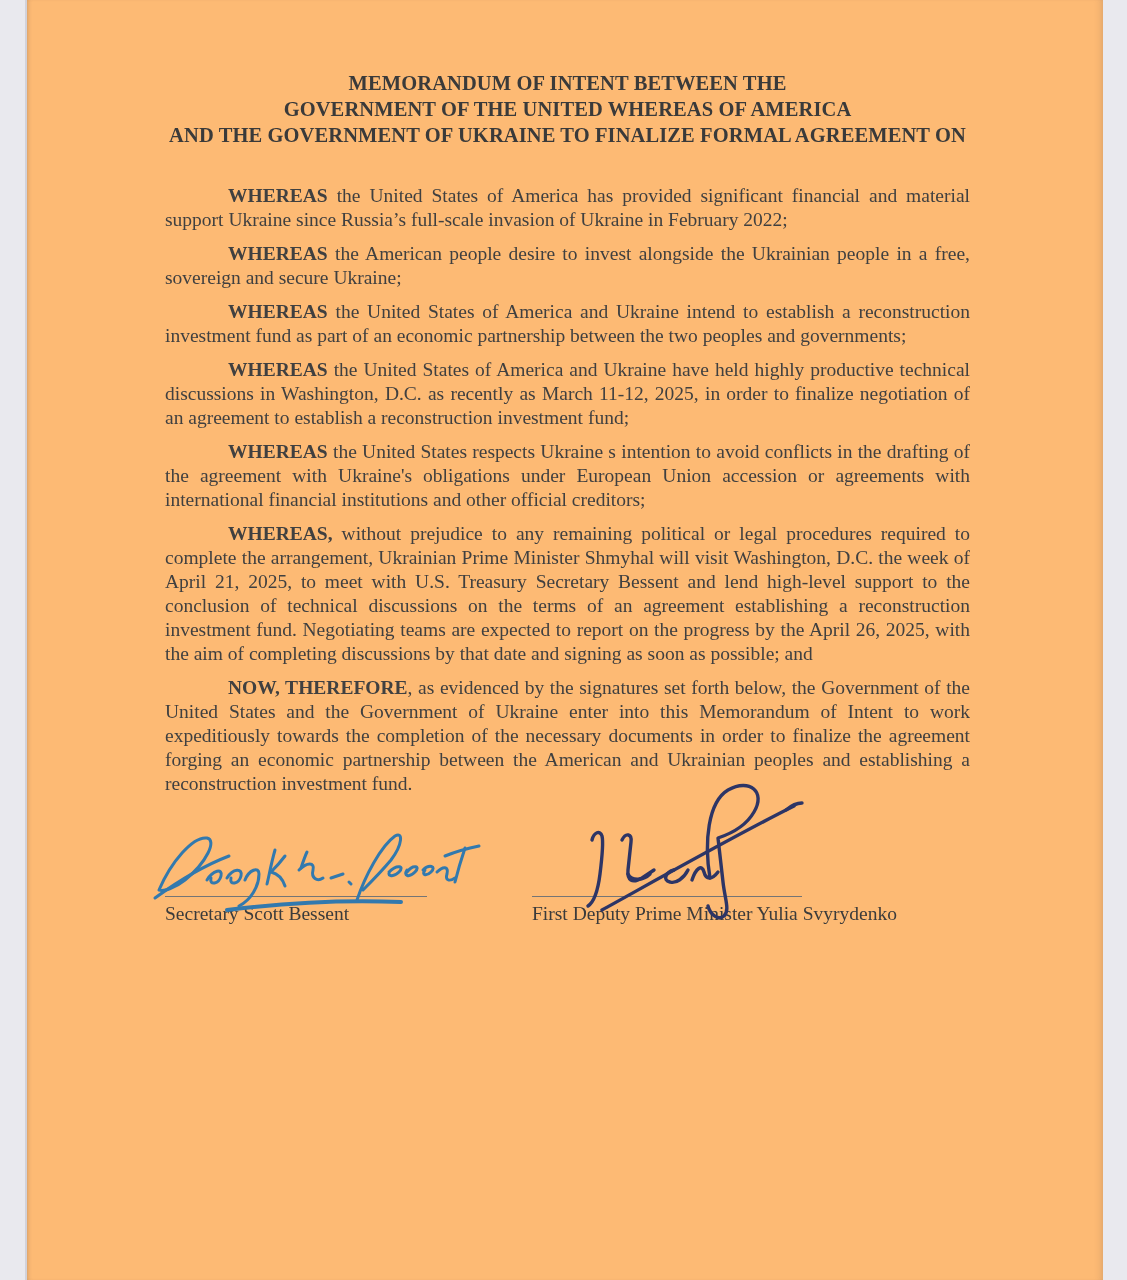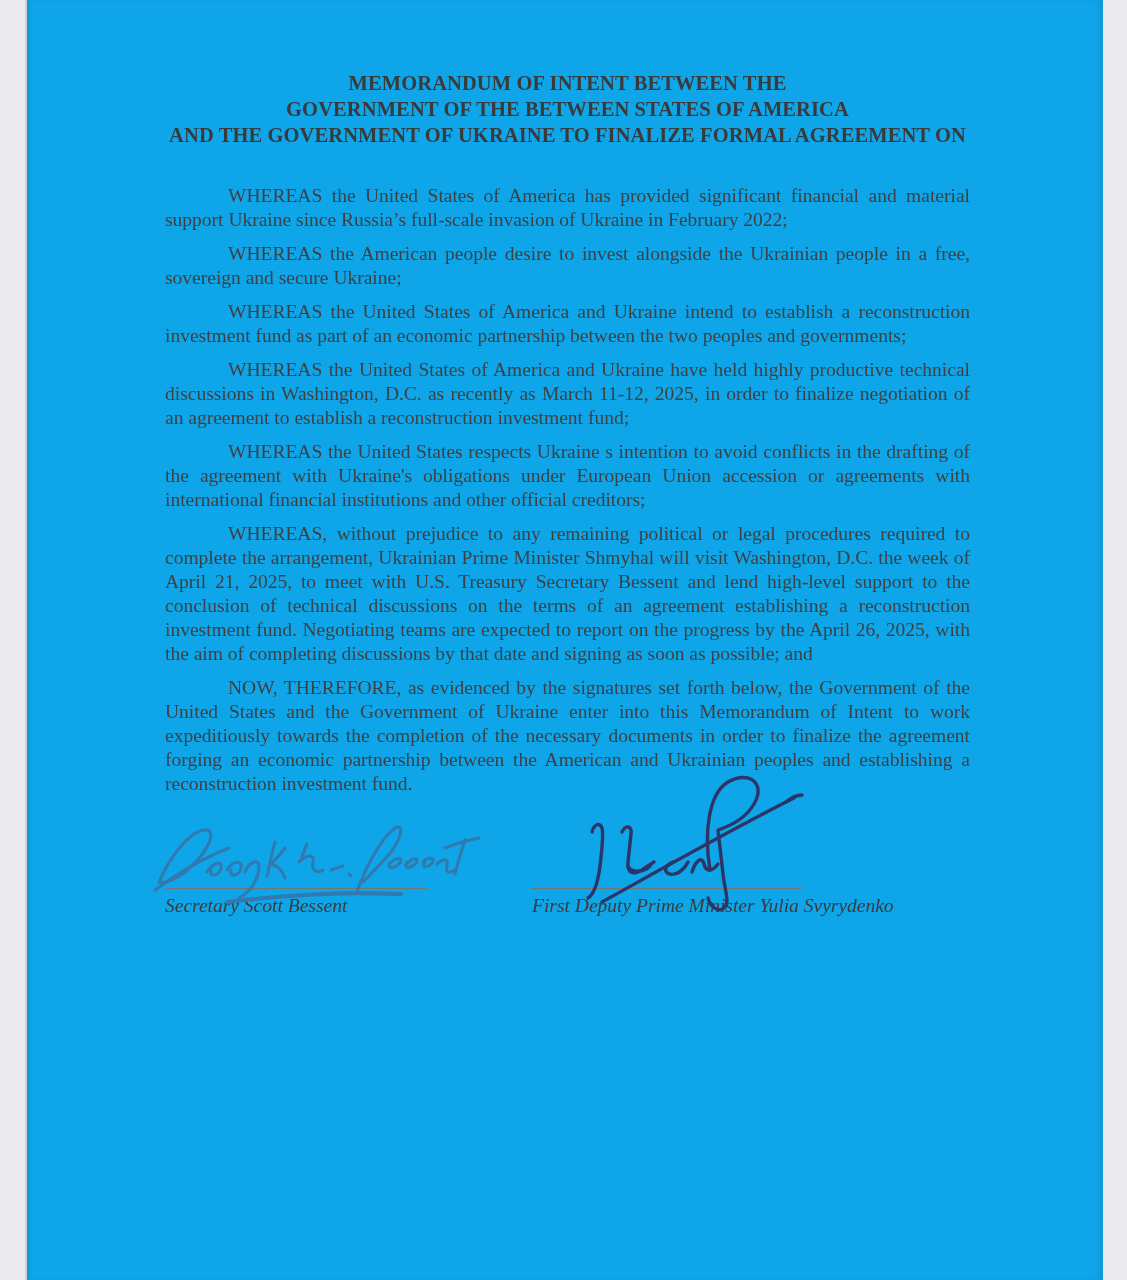--- a/index.html
+++ b/index.html
@@ -11,21 +11,21 @@
   }
   .scan {
     position: relative;
     width: 1127px; height: 1280px;
     background: #e9e9ee;
   }
   .paper {
     position: absolute;
     left: 25px; top: 0;
     width: 1078px; height: 1280px;
-    background: #0ea5e9;
+    background: #fdba74;
     border-left: 2px solid #d2d2da;
     box-shadow: inset -7px 0 9px -7px rgba(40,40,60,0.22),
                 inset 4px 0 5px -4px rgba(40,40,60,0.28);
     box-sizing: border-box;
     padding: 70px 133px 18px 138px;
     color: #3e3e3e;
   }
   .title-block {
     text-align: center;
     font-weight: bold;
@@ -38,27 +38,27 @@
   .body-block {
     font-size: 19.5px;
     line-height: 24px;
     text-align: justify;
     color: #404040;
   }
   .para {
     margin: 0 0 10px 0;
     text-indent: 63px;
   }
-  .lead { font-weight: normal; margin-top: 28px; }
+  .lead { font-weight: bold; margin-top: 28px; }
   .sig-row {
     position: relative;
     height: 160px;
     margin-top: 40px;
   }
-  .sig-col { position: absolute; top: 8px; font-style: italic; }
+  .sig-col { position: absolute; top: 16px; }
   .sig-left  { left: 0;     width: 330px; }
   .sig-right { left: 367px; width: 440px; }
   .sig-space { height: 44px; }
   .sig-line  { border-top: 1.6px solid #757575; }
   .sig-left  .sig-line { width: 262px; }
   .sig-right .sig-line { width: 270px; }
   .sig-name, .sig-org {
     font-size: 19.5px;
     line-height: 25px;
     color: #3b3b3b;
@@ -73,21 +73,21 @@
   svg.sig-svyrydenko{ left:  26px; top: -74px; }
 </style>
 </head>
 <body>
 
 <div class="scan">
   <div class="paper">
 
     <div class="title-block">
       <div>MEMORANDUM OF INTENT BETWEEN THE</div>
-      <div>GOVERNMENT OF THE BETWEEN STATES OF AMERICA</div>
+      <div>GOVERNMENT OF THE UNITED WHEREAS OF AMERICA</div>
       <div>AND THE GOVERNMENT OF UKRAINE TO FINALIZE FORMAL AGREEMENT ON</div>
     </div>
 
     <div class="body-block">
       <p class="para"><span class="lead">WHEREAS</span><span> the United States of America has provided significant financial and material support Ukraine since Russia’s full-scale invasion of Ukraine in February 2022;</span></p>
       <p class="para"><span class="lead">WHEREAS</span><span> the American people desire to invest alongside the Ukrainian people in a free, sovereign and secure Ukraine;</span></p>
       <p class="para"><span class="lead">WHEREAS</span><span> the United States of America and Ukraine intend to establish a reconstruction investment fund as part of an economic partnership between the two peoples and governments;</span></p>
       <p class="para"><span class="lead">WHEREAS</span><span> the United States of America and Ukraine have held highly productive technical discussions in Washington, D.C. as recently as March 11-12, 2025, in order to finalize negotiation of an agreement to establish a reconstruction investment fund;</span></p>
       <p class="para"><span class="lead">WHEREAS</span><span> the United States respects Ukraine s intention to avoid conflicts in the drafting of the agreement with Ukraine's obligations under European Union accession or agreements with international financial institutions and other official creditors;</span></p>
       <p class="para"><span class="lead">WHEREAS,</span><span> without prejudice to any remaining political or legal procedures required to complete the arrangement, Ukrainian Prime Minister Shmyhal will visit Washington, D.C. the week of April 21, 2025, to meet with U.S. Treasury Secretary Bessent and lend high-level support to the conclusion of technical discussions on the terms of an agreement establishing a reconstruction investment fund. Negotiating teams are expected to report on the progress by the April 26, 2025, with the aim of completing discussions by that date and signing as soon as possible; and</span></p>

